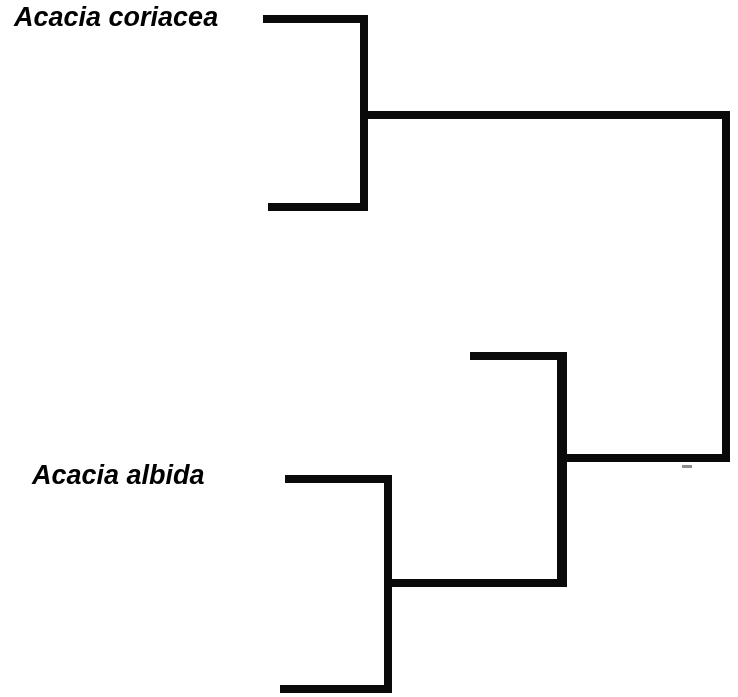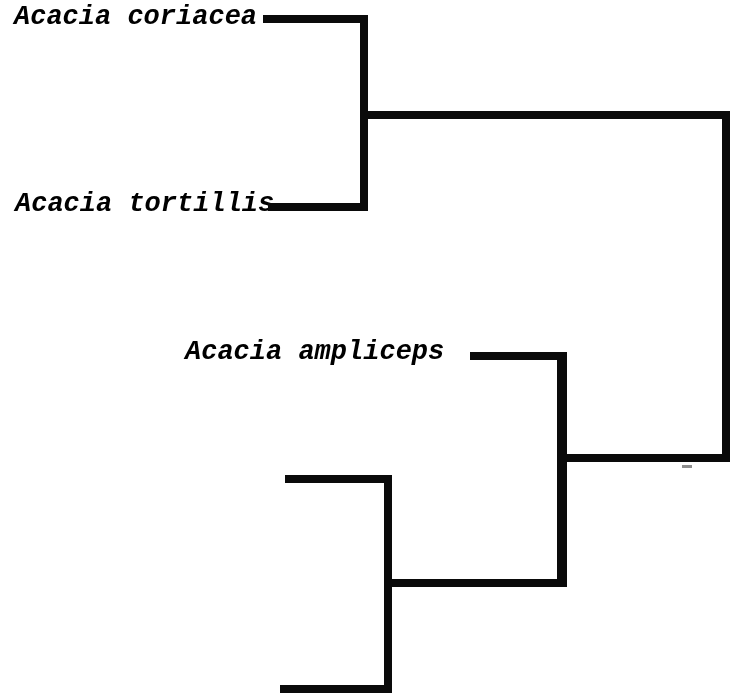--- a/index.html
+++ b/index.html
@@ -10,21 +10,21 @@
   #cladogram {
     position: relative;
     width: 738px;
     height: 697px;
     background: #ffffff;
     overflow: hidden;
     font-family: "Liberation Serif", "DejaVu Serif", serif;
   }
   .taxon-label {
     position: absolute;
-    font-family: Liberation Mono, monospace;
+    font-family: Liberation Sans, sans-serif;
     font-weight: bold;
     font-style: italic;
     color: #000000;
     white-space: nowrap;
     line-height: 1;
   }
   .branch {
     position: absolute;
     background: #0a0a0a;
   }
@@ -33,24 +33,23 @@
     background: #8d8d8d;
   }
 </style>
 </head>
 <body>
 
 <div id="cladogram">
 
   <div class="taxon-label" style="left:14px; top:4px; font-size:27px;">Acacia coriacea</div>
 
-  <div class="taxon-label" style="left:15px; top:191px; font-size:27px;">Acacia tortillis</div>
 
-  <div class="taxon-label" style="left:185px; top:339px; font-size:27px;">Acacia ampliceps</div>
 
+  <div class="taxon-label" style="left:32px; top:462px; font-size:27px;">Acacia albida</div>
 
 
   <div class="branch" style="left:263px; top:15px; width:105px; height:8px;"></div>
 
   <div class="branch" style="left:268px; top:203px; width:100px; height:8px;"></div>
 
   <div class="branch" style="left:470px; top:352px; width:97px; height:8px;"></div>
 
   <div class="branch" style="left:285px; top:475px; width:107px; height:8px;"></div>
 

